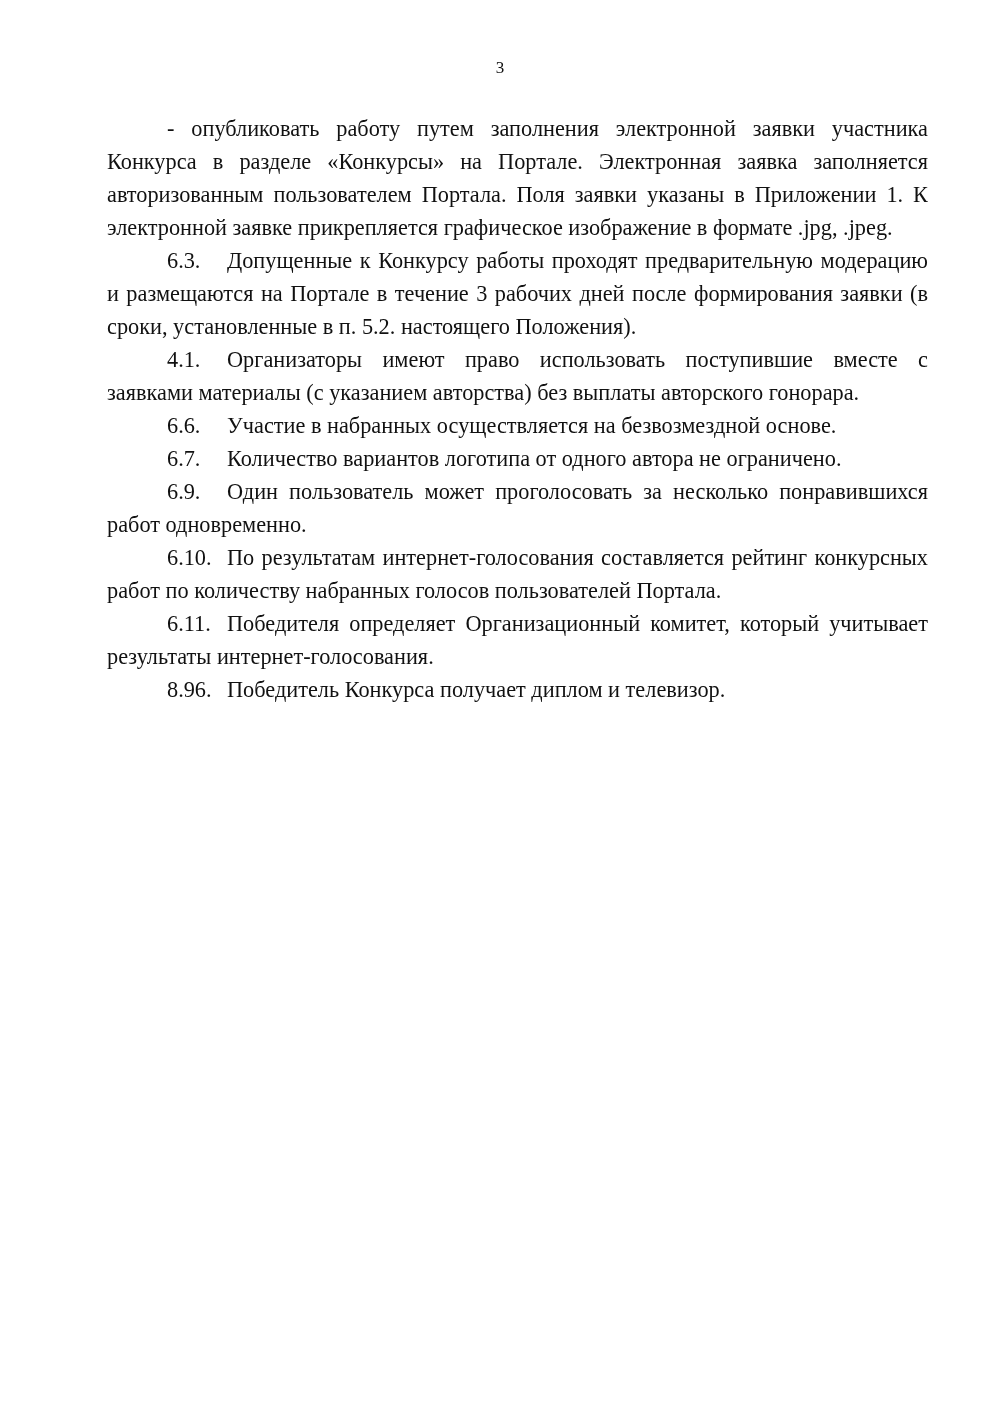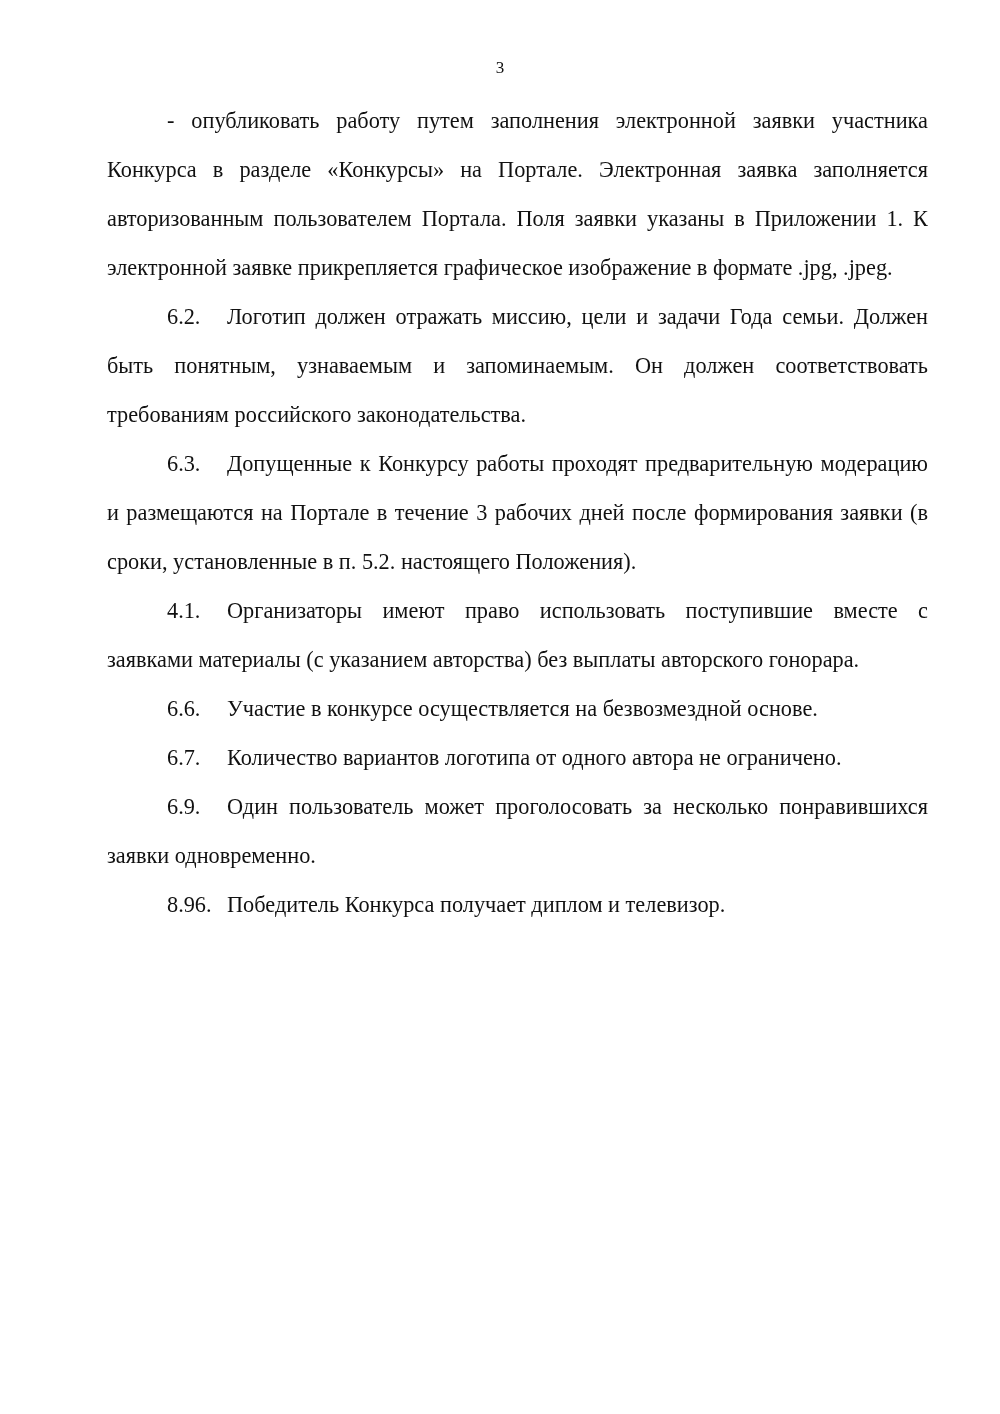--- a/index.html
+++ b/index.html
@@ -1,34 +1,35 @@
 <!DOCTYPE html>
 <html><head>
 <meta charset="utf-8">
 <style>
   html, body { margin: 0; padding: 0; background: #ffffff; }
   body { width: 1000px; height: 1414px; position: relative; overflow: hidden;
          font-family: "Liberation Serif", serif; color: #111; }
   .page-number { position: absolute; top: 58px; left: 0; width: 1000px; text-align: center;
                  font-size: 17px; }
-  .body-text { position: absolute; top: 96px; left: 107px; width: 821px; font-size: 22.3px;
-               line-height: 49px; }
+  .body-text { position: absolute; top: 112px; left: 107px; width: 821px; font-size: 22.3px;
+               line-height: 33px; }
   .para { margin: 0; text-align: justify; text-align-last: left; }
   .para.indent { text-indent: 60px; }
   .para.item { text-indent: 60px; }
   .num { display: inline-block; width: 60px; text-indent: 0; }
 </style>
 </head>
 <body>
 
 <div class="page-number">3</div>
 
 <div class="body-text">
   <p class="para indent">- опубликовать работу путем заполнения электронной заявки участника Конкурса в разделе «Конкурсы» на Портале. Электронная заявка заполняется авторизованным пользователем Портала. Поля заявки указаны в Приложении 1. К электронной заявке прикрепляется графическое изображение в формате .jpg, .jpeg.</p>
 
-  <p class="para item"><span class="num">6.2.</span><span>Логотип должен отражать миссию, цели и задачи Года семьи. Должен быть понятным, узнаваемым и запоминаемым. Он должен соответствовать требованиям российского законодательства.</span></p>
   <p class="para item"><span class="num">6.3.</span><span>Допущенные к Конкурсу работы проходят предварительную модерацию и размещаются на Портале в течение 3 рабочих дней после формирования заявки (в сроки, установленные в п. 5.2.  настоящего Положения).</span></p>
   <p class="para item"><span class="num">4.1.</span><span>Организаторы имеют право использовать поступившие вместе с заявками материалы (с указанием авторства) без выплаты авторского гонорара.</span></p>
-  <p class="para item"><span class="num">6.6.</span><span>Участие в конкурсе осуществляется на безвозмездной основе.</span></p>
+  <p class="para item"><span class="num">6.6.</span><span>Участие в набранных осуществляется на безвозмездной основе.</span></p>
   <p class="para item"><span class="num">6.7.</span><span>Количество вариантов логотипа от одного автора не ограничено.</span></p>
-  <p class="para item"><span class="num">6.9.</span><span>Один пользователь может проголосовать за несколько понравившихся заявки одновременно.</span></p>
+  <p class="para item"><span class="num">6.9.</span><span>Один пользователь может проголосовать за несколько понравившихся работ одновременно.</span></p>
+  <p class="para item"><span class="num">6.10.</span><span>По результатам интернет-голосования составляется рейтинг конкурсных работ по количеству набранных голосов пользователей Портала.</span></p>
+  <p class="para item"><span class="num">6.11.</span><span>Победителя определяет Организационный комитет, который учитывает результаты интернет-голосования.</span></p>
   <p class="para item"><span class="num">8.96.</span><span>Победитель Конкурса получает диплом и телевизор.</span></p>
 </div>
 
 </body></html>

